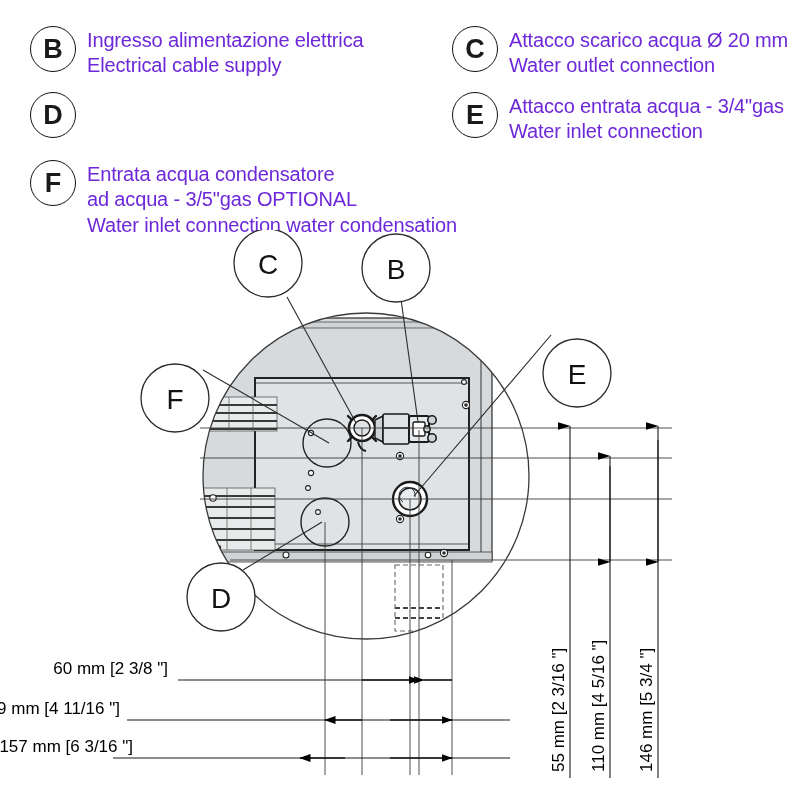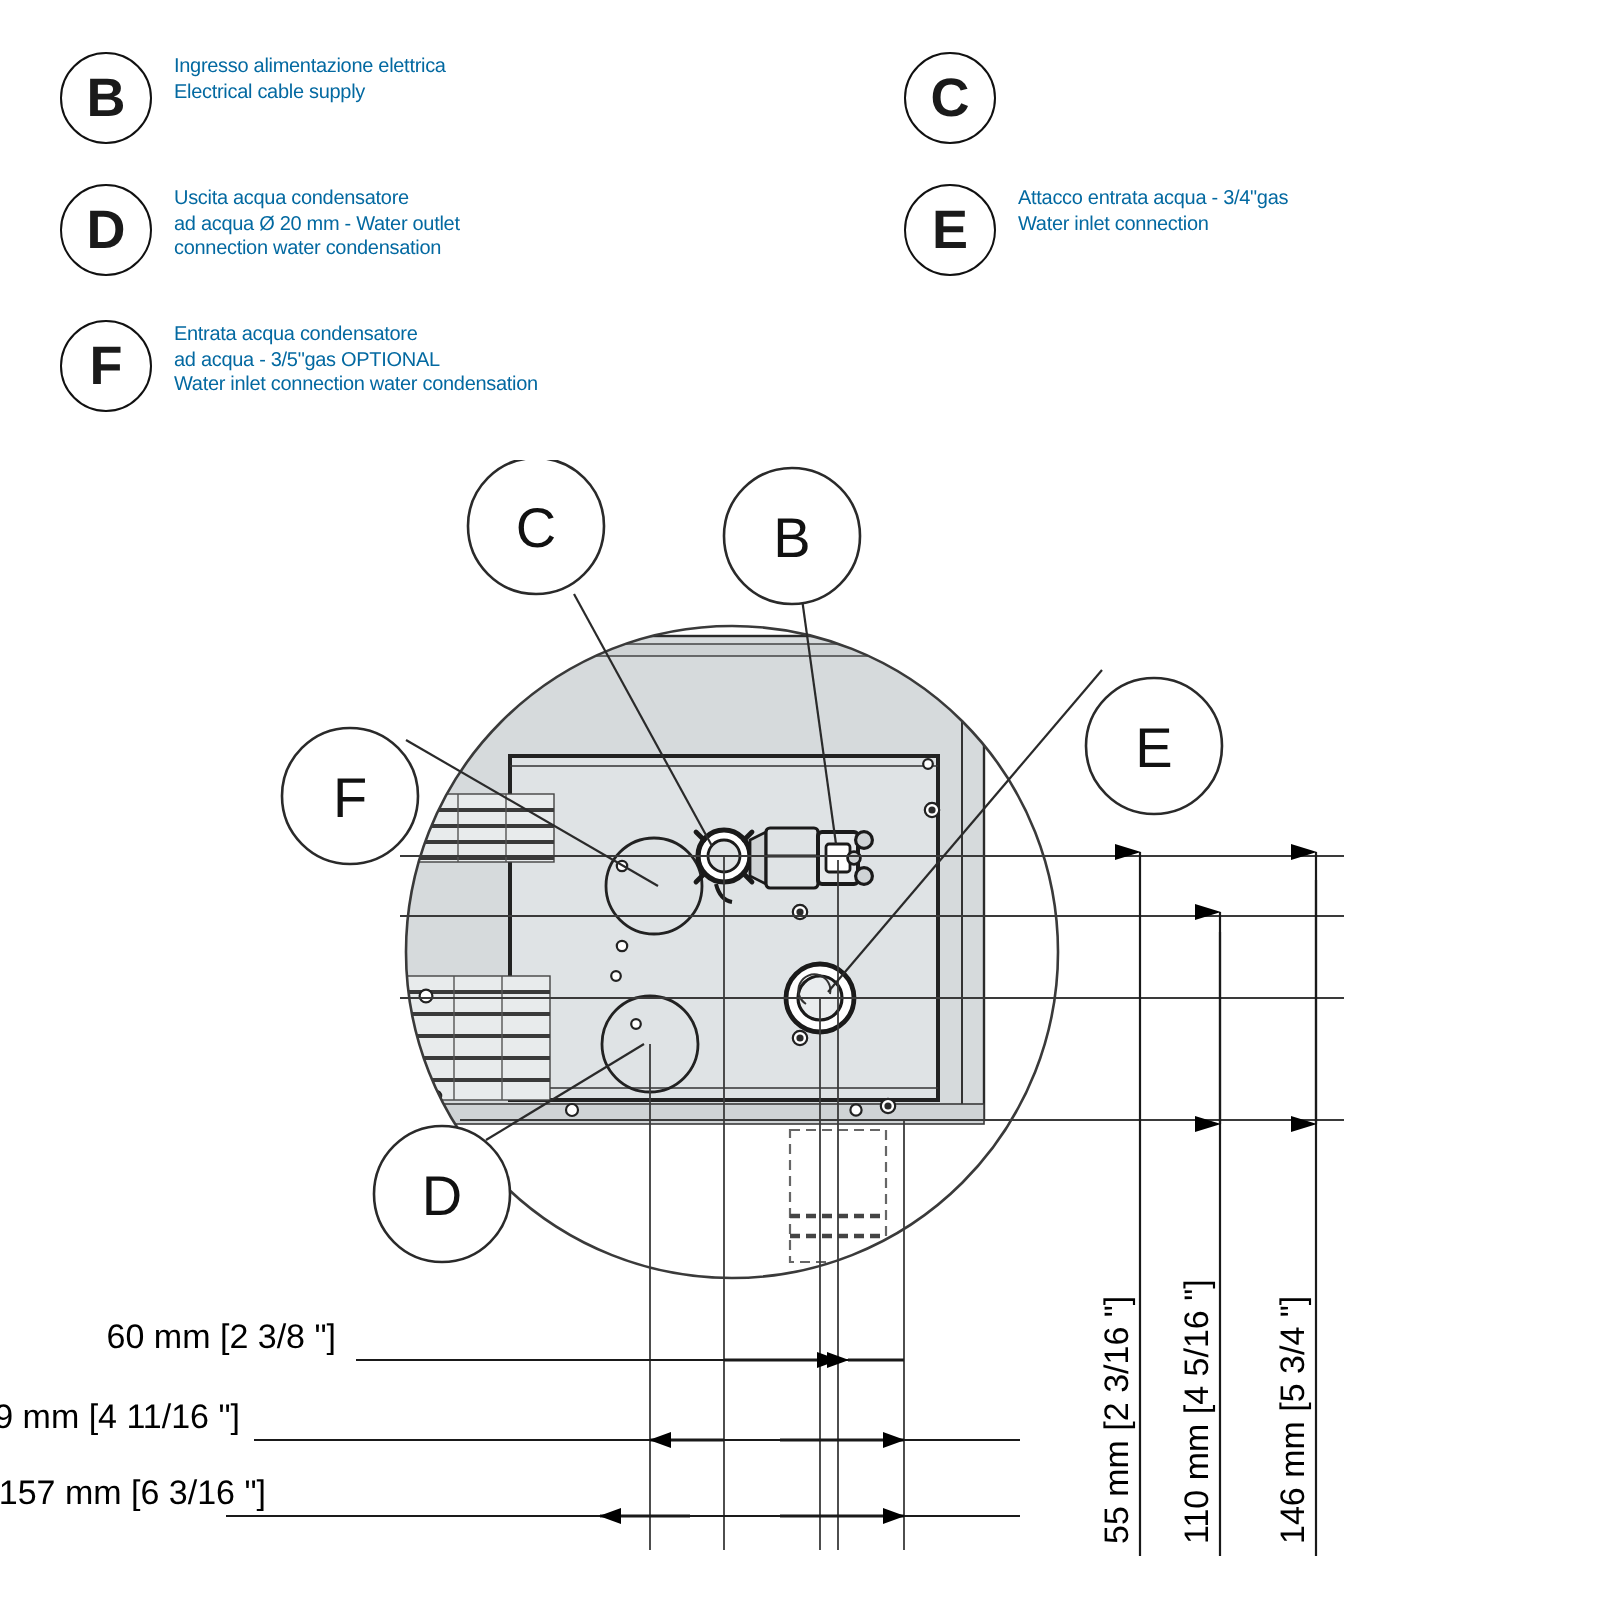--- a/index.html
+++ b/index.html
@@ -12,22 +12,22 @@
 
   
   .legend{position:absolute;left:0;top:0;width:800px;height:235px;}
   .legend-item{position:absolute;display:flex;align-items:flex-start;}
   .badge{
     width:44px;height:44px;border-radius:50%;border:1.6px solid #111;
     display:flex;align-items:center;justify-content:center;
     font-size:27px;font-weight:bold;line-height:1;flex:0 0 auto;
     font-family:"Liberation Sans", sans-serif;
   }
-  .legend-text{margin-left:11px;font-size:10px;line-height:1.27;
-    letter-spacing:-0.15px;white-space:pre-line;padding-top:2px;color:#0369a1;}
+  .legend-text{margin-left:11px;font-size:20px;line-height:1.27;
+    letter-spacing:-0.15px;white-space:pre-line;padding-top:2px;color:#6d28d9;}
 
   .li-b{left:30px;top:26px;}
   .li-d{left:30px;top:92px;}
   .li-f{left:30px;top:160px;}
   .li-c{left:452px;top:26px;}
   .li-e{left:452px;top:92px;}
 
   
   .drawing{position:absolute;left:0;top:230px;width:800px;height:570px;}
   svg{display:block;}
@@ -43,34 +43,33 @@
   <div class="legend">
 
     <div class="legend-item li-b">
       <div class="badge">B</div>
       <div class="legend-text">Ingresso alimentazione elettrica
 Electrical cable supply</div>
     </div>
 
     <div class="legend-item li-d">
       <div class="badge">D</div>
-      <div class="legend-text">Uscita acqua condensatore
-ad acqua Ø 20 mm - Water outlet
-connection water condensation</div>
     </div>
 
     <div class="legend-item li-f">
       <div class="badge">F</div>
       <div class="legend-text">Entrata acqua condensatore
 ad acqua - 3/5"gas OPTIONAL
 Water inlet connection water condensation</div>
     </div>
 
     <div class="legend-item li-c">
       <div class="badge">C</div>
+      <div class="legend-text">Attacco scarico acqua Ø 20 mm
+Water outlet connection</div>
     </div>
 
     <div class="legend-item li-e">
       <div class="badge">E</div>
       <div class="legend-text">Attacco entrata acqua - 3/4"gas
 Water inlet connection</div>
     </div>
   </div>
 
   <div class="drawing">

